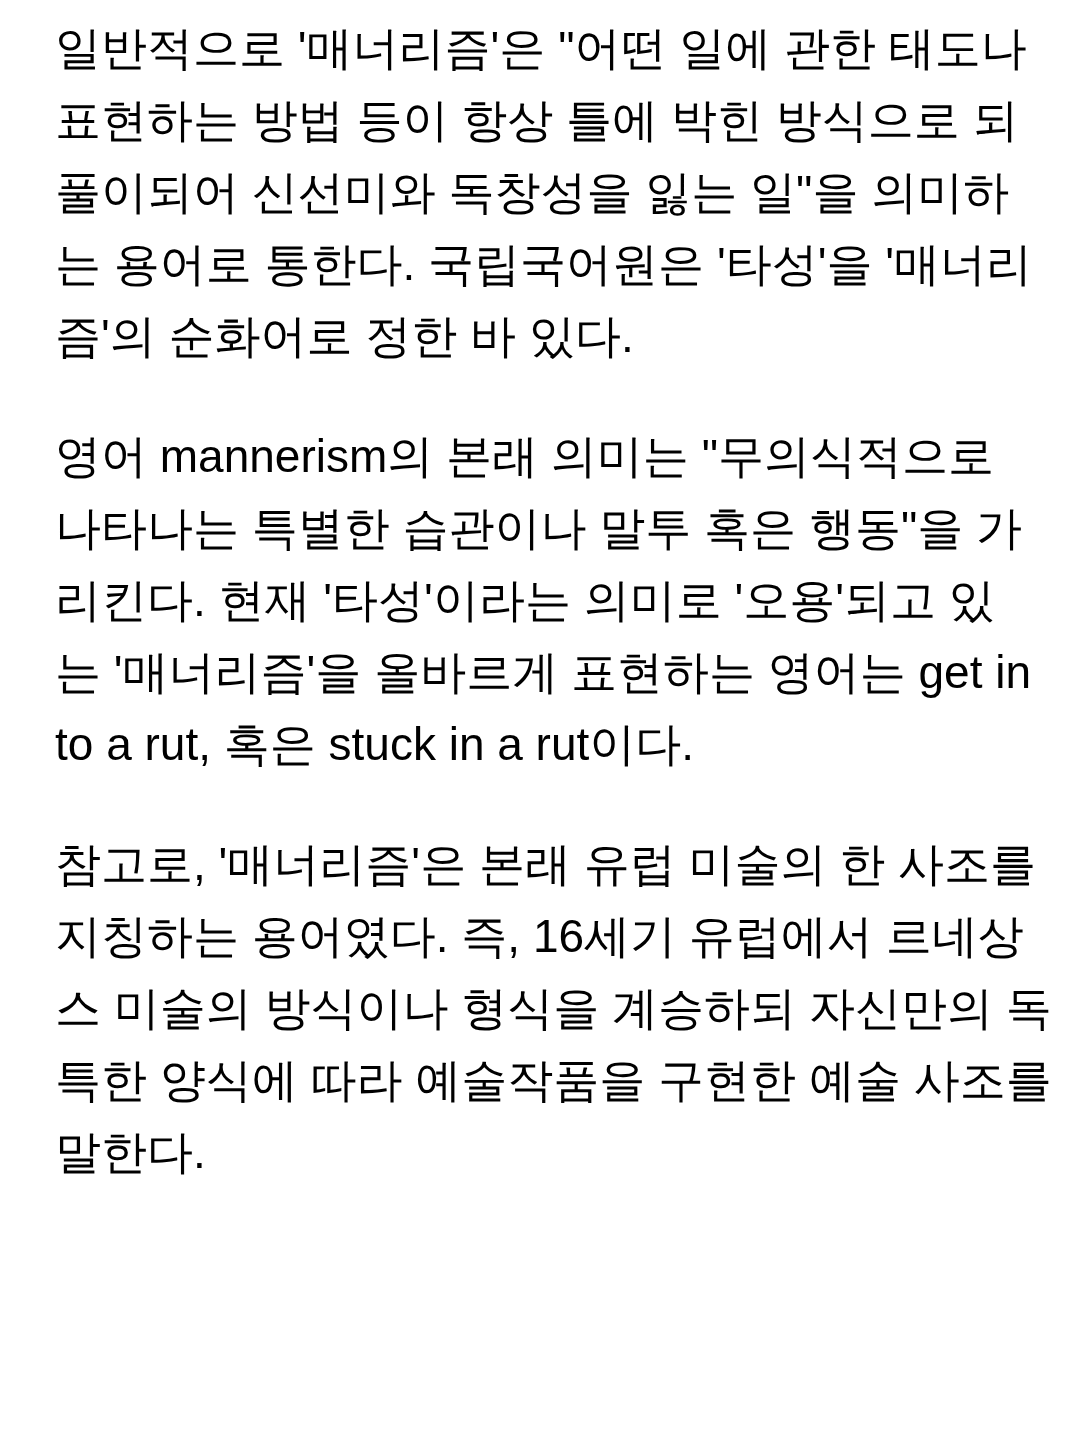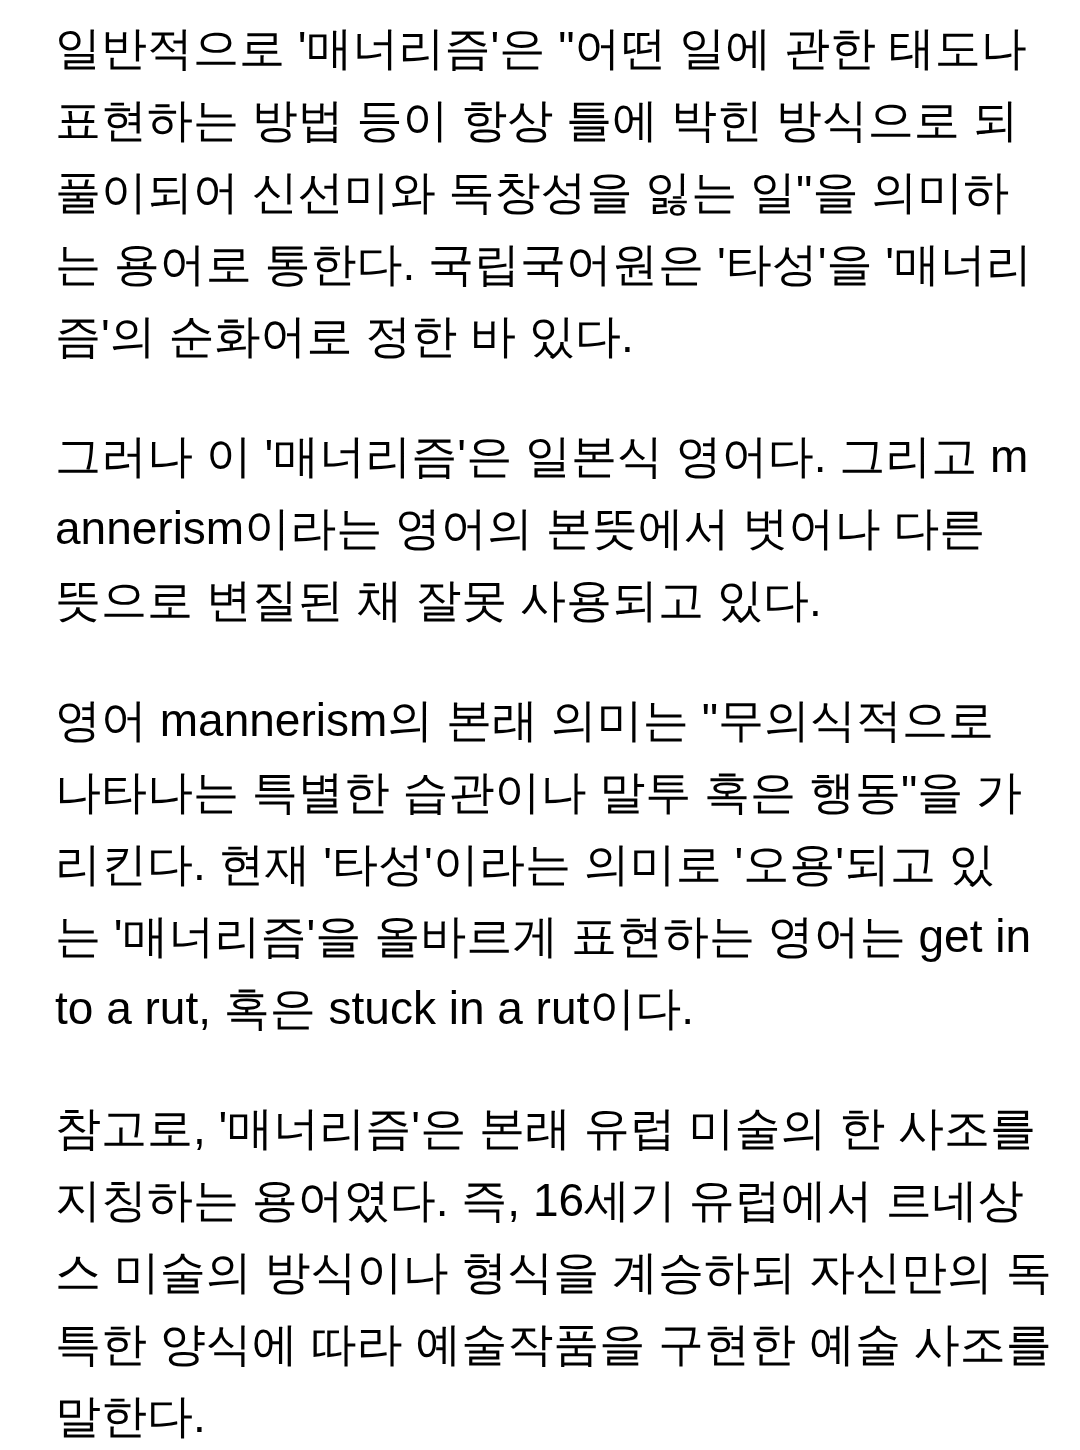--- a/index.html
+++ b/index.html
@@ -32,23 +32,20 @@
 </style>
 </head>
 <body>
 
 <main class="article">
   <p>일반적으로 '매너리즘'은 "어떤 일에 관한 태도나
 표현하는 방법 등이 항상 틀에 박힌 방식으로 되
 풀이되어 신선미와 독창성을 잃는 일"을 의미하
 는 용어로 통한다. 국립국어원은 '타성'을 '매너리
 즘'의 순화어로 정한 바 있다.</p>
-  <p>그러나 이 '매너리즘'은 일본식 영어다. 그리고 m
-annerism이라는 영어의 본뜻에서 벗어나 다른
-뜻으로 변질된 채 잘못 사용되고 있다.</p>
   <p>영어 mannerism의 본래 의미는 "무의식적으로
 나타나는 특별한 습관이나 말투 혹은 행동"을 가
 리킨다. 현재 '타성'이라는 의미로 '오용'되고 있
 는 '매너리즘'을 올바르게 표현하는 영어는 get in
 to a rut, 혹은 stuck in a rut이다.</p>
   <p>참고로, '매너리즘'은 본래 유럽 미술의 한 사조를
 지칭하는 용어였다. 즉, 16세기 유럽에서 르네상
 스 미술의 방식이나 형식을 계승하되 자신만의 독
 특한 양식에 따라 예술작품을 구현한 예술 사조를
 말한다.</p>

